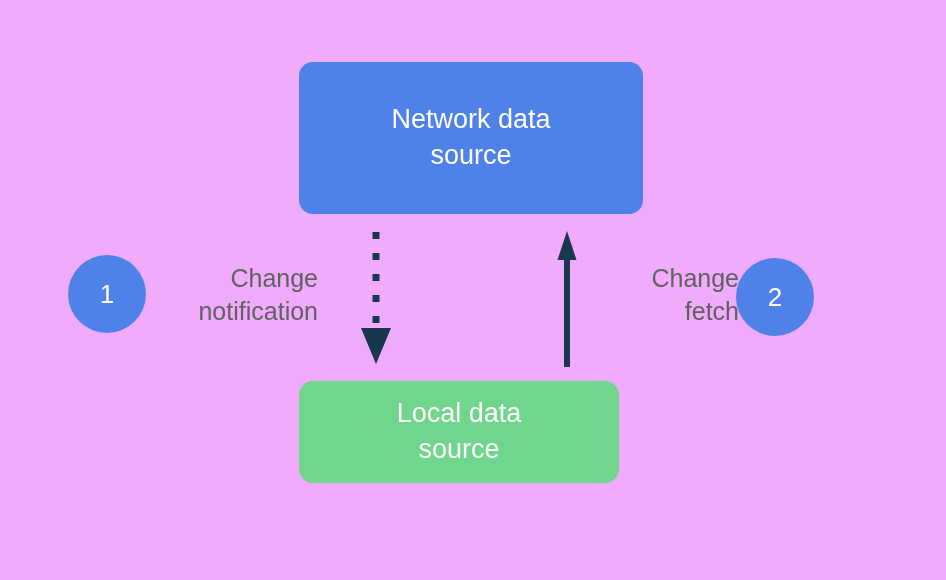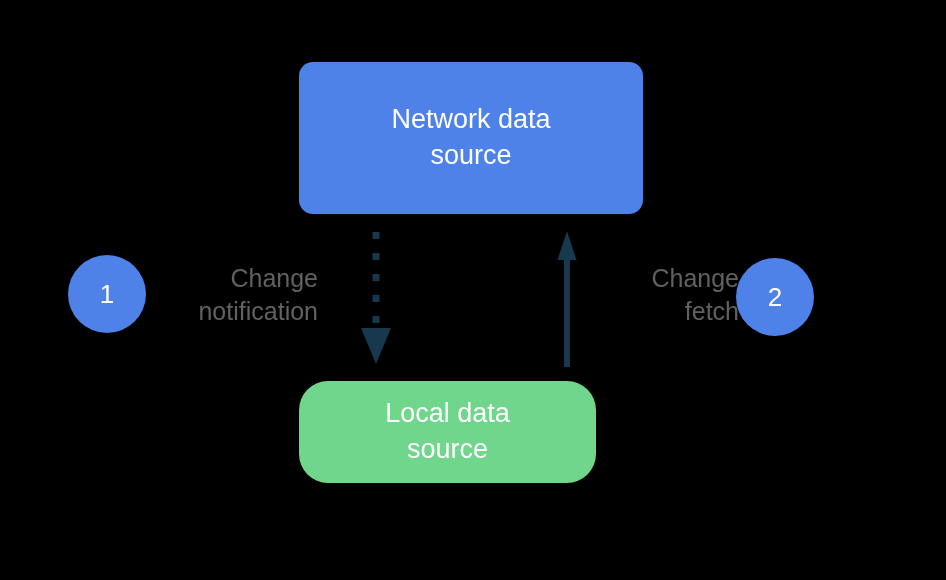--- a/index.html
+++ b/index.html
@@ -5,21 +5,21 @@
   html, body {
     margin: 0;
     padding: 0;
     background: #ffffff;
     font-family: "Liberation Sans", "DejaVu Sans", sans-serif;
   }
   .canvas {
     position: relative;
     width: 946px;
     height: 580px;
-    background: #000000;
+    background: #f0abfc;
     overflow: hidden;
   }
   .node {
     position: absolute;
     border-radius: 14px;
     display: flex;
     align-items: center;
     justify-content: center;
     text-align: center;
     color: #ffffff;
@@ -31,24 +31,23 @@
   .node-network {
     left: 299px;
     top: 62px;
     width: 344px;
     height: 152px;
     background: #4e82e9;
   }
   .node-local {
     left: 299px;
     top: 381px;
-    width: 297px;
+    width: 320px;
     height: 102px;
     background: #6fd68c;
-    border-radius: 29px;
   }
   .badge {
     position: absolute;
     width: 78px;
     height: 78px;
     border-radius: 50%;
     background: #4e82e9;
     color: #ffffff;
     display: flex;
     align-items: center;

